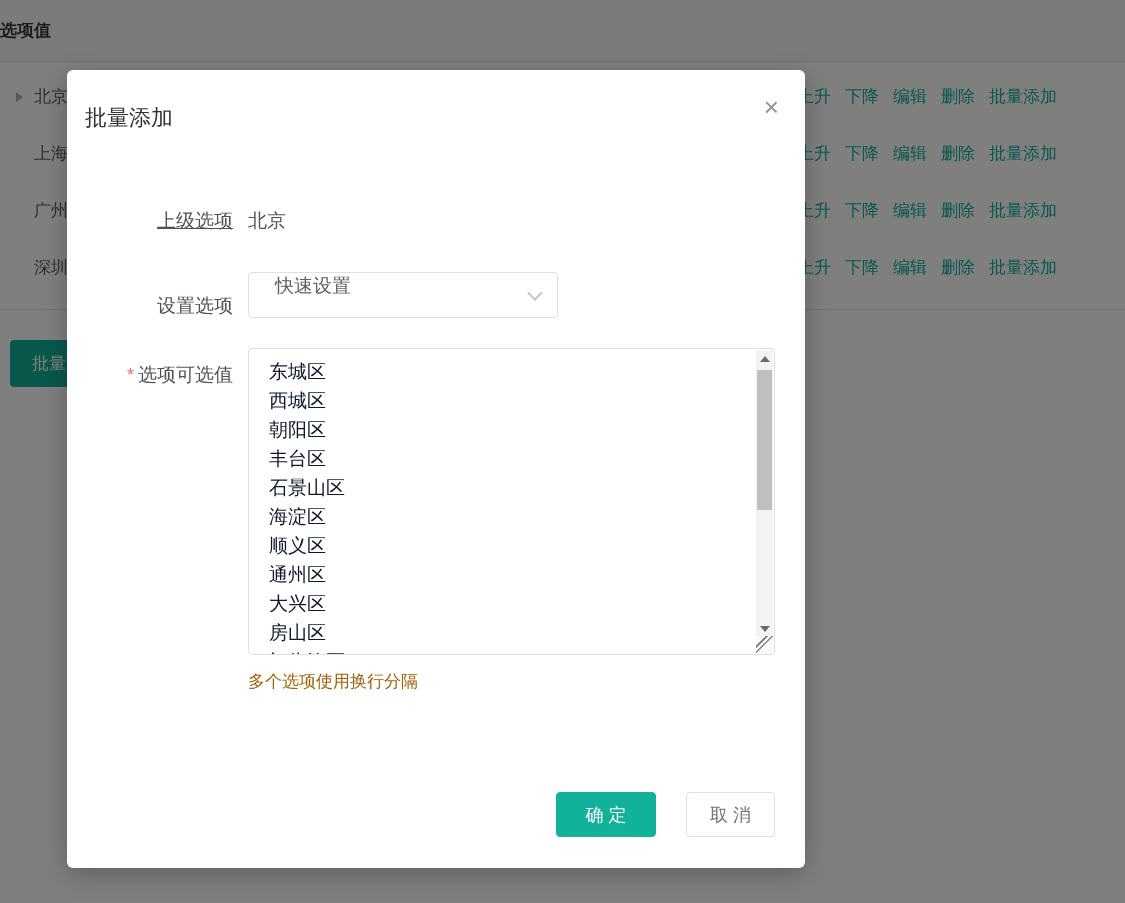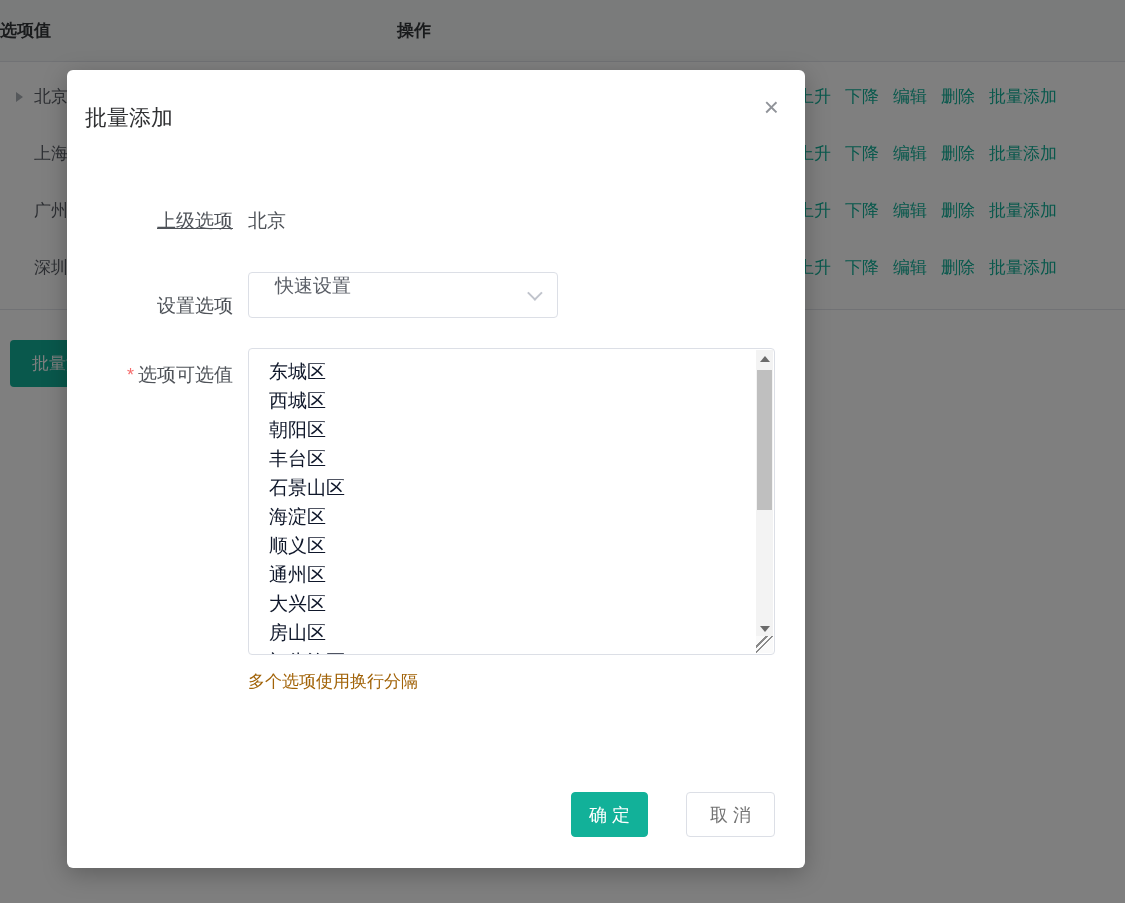--- a/index.html
+++ b/index.html
@@ -223,39 +223,38 @@
     top: 722px;
     height: 45px;
     border-radius: 4px;
     font-size: 18px;
     cursor: pointer;
     letter-spacing: 5px;
     text-indent: 5px;
     font-family: "Liberation Sans", "DejaVu Sans", sans-serif;
   }
   .btn-confirm {
-    left: 504px; width: 77px;
+    left: 489px; width: 100px;
     background: #12b199;
     border: 1px solid #12b199;
     color: #fff;
   }
   .btn-cancel {
     left: 619px; width: 89px;
     background: #fff;
     border: 1px solid #dcdfe6;
     color: #737373;
   }
 </style>
 </head>
 <body>
 
 <div class="page">
   <div class="tbl-header">
     <div class="h2">选项值</div>
-    <div class="h3">操作</div>
   </div>
 
   <div class="tbl-rows" id="tbl-rows">
   <div class="tbl-row">
     <div class="row-name">
       <span class="caret show"></span>
       <span class="name-text">北京</span>
     </div>
     <div class="row-value"></div>
     <div class="row-actions">

